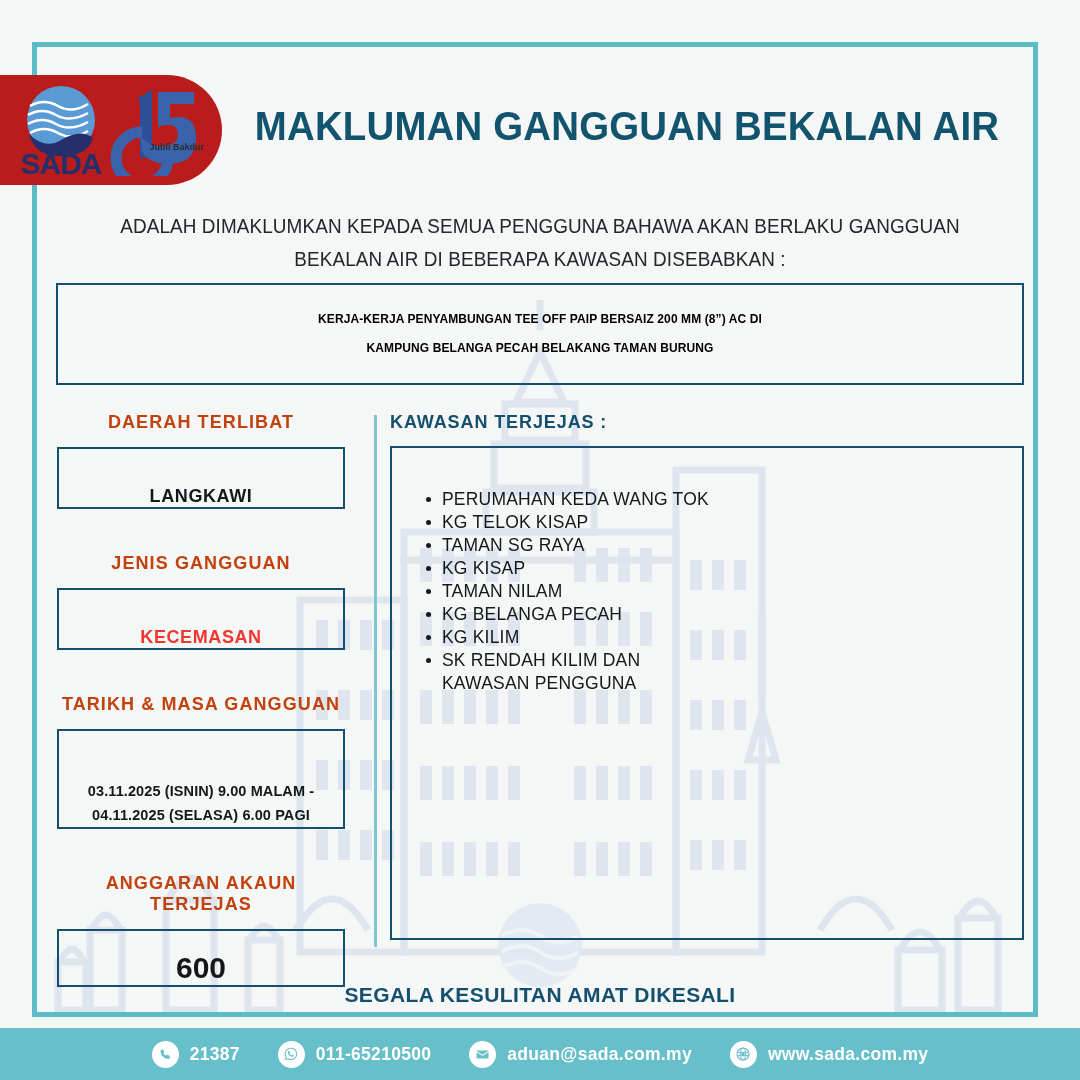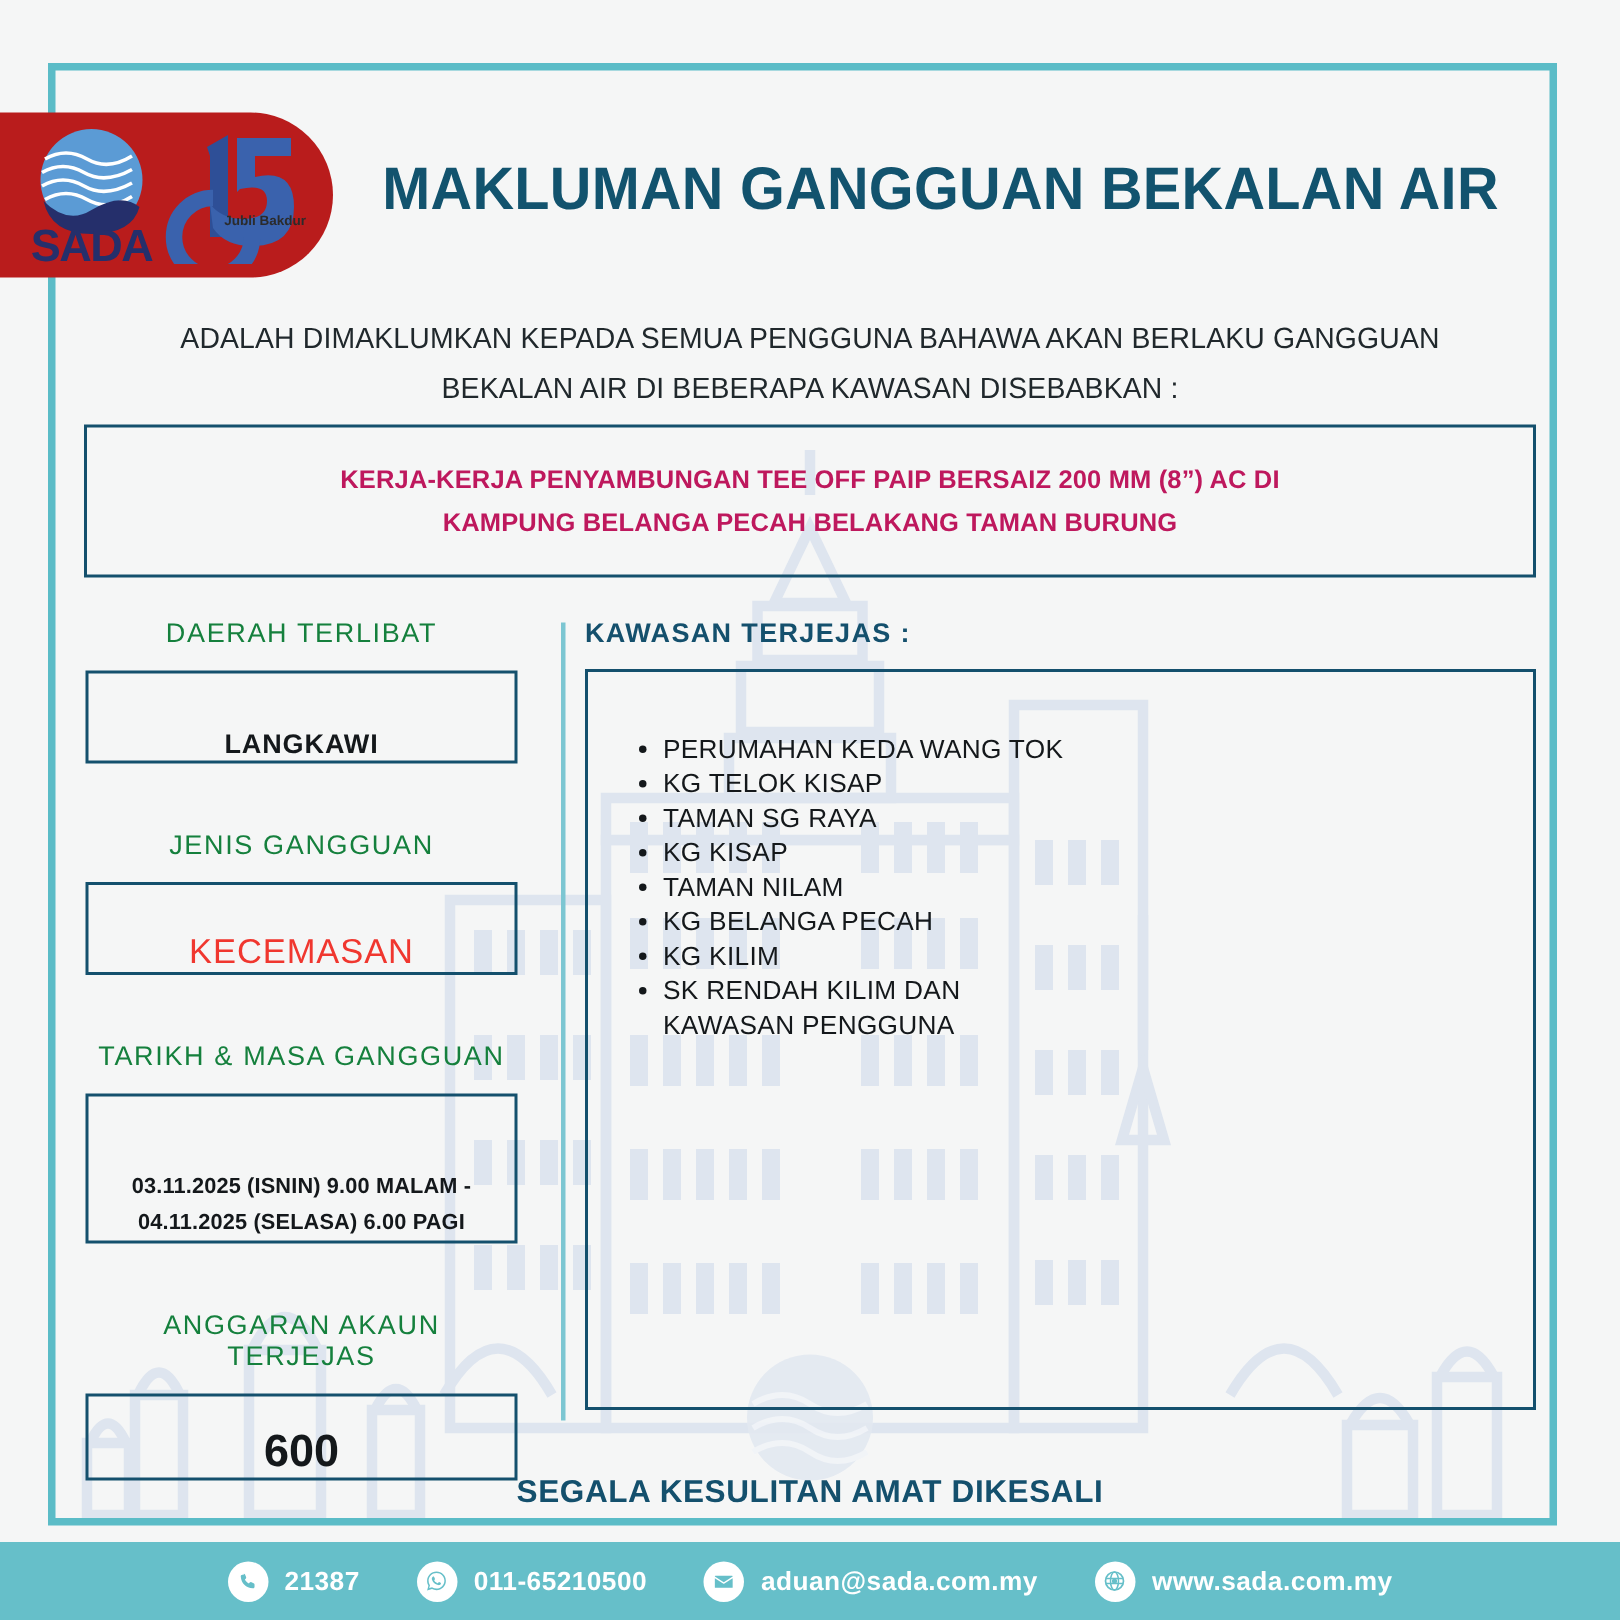--- a/index.html
+++ b/index.html
@@ -102,40 +102,40 @@
     height: 102px;
     box-sizing: border-box;
     border: 2px solid #14506d;
     z-index: 3;
     display: flex;
     align-items: center;
     justify-content: center;
   }
   .reason-text {
     text-align: center;
-    font-size: 17px;
+    font-size: 12px;
     font-weight: 800;
     line-height: 29px;
-    color: #be185d;
+    color: #000000;
     letter-spacing: 0.1px;
   }
 
   
   .col-left {
     position: absolute;
     left: 57px;
     top: 412px;
     width: 288px;
     z-index: 3;
   }
   .sec-label {
     text-align: center;
     font-size: 18px;
-    font-weight: 400;
-    color: #15803d;
+    font-weight: 700;
+    color: #c2410c;
     letter-spacing: 1.1px;
     margin-bottom: 14px;
   }
   .sec-box {
     box-sizing: border-box;
     border: 2px solid #14506d;
     display: flex;
     align-items: flex-end;
     justify-content: center;
     text-align: center;
@@ -145,22 +145,22 @@
   .box-tarikh { height: 100px; margin-bottom: 44px; }
   .box-akaun  { height: 58px; }
 
   .val-strong {
     font-size: 18px;
     font-weight: 800;
     color: #14181b;
     letter-spacing: 0.6px;
   }
   .val-danger {
-    font-size: 23px;
-    font-weight: 400;
+    font-size: 18px;
+    font-weight: 700;
     color: #f0372f;
     letter-spacing: 0.6px;
   }
   .val-date {
     font-size: 14.5px;
     font-weight: 800;
     line-height: 24px;
     color: #14181b;
     letter-spacing: 0.1px;
   }

